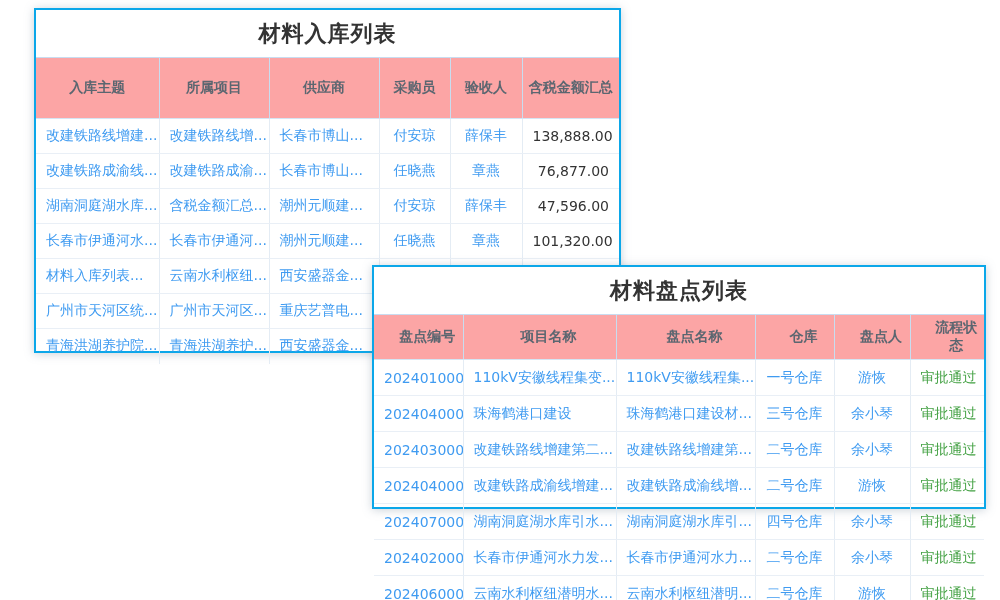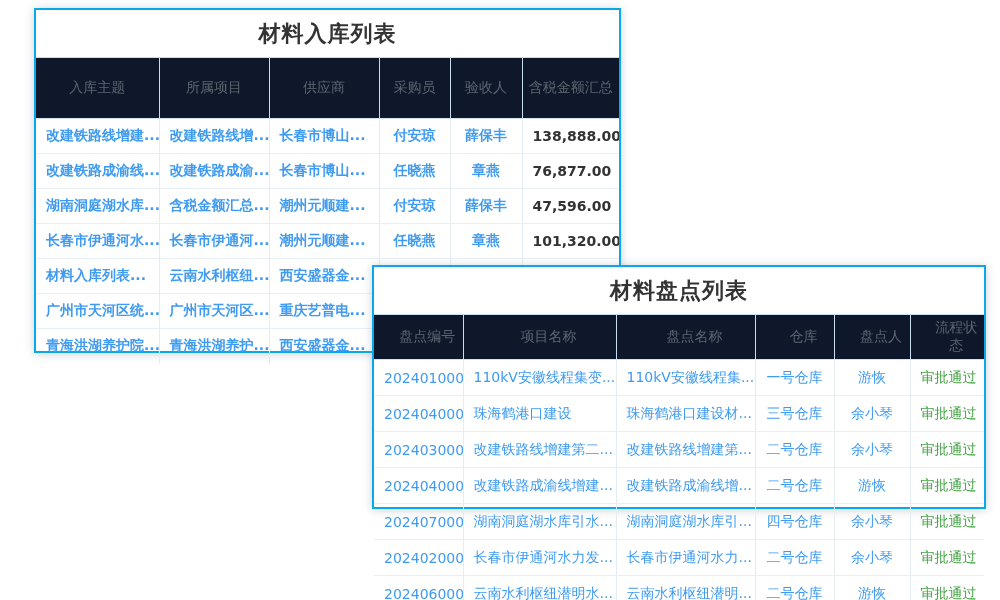--- a/index.html
+++ b/index.html
@@ -16,23 +16,23 @@
     box-sizing:border-box;
   }
   .panel-title {
     height:47px; line-height:47px;
     text-align:center;
     font-size:22px; font-weight:bold; color:#333333;
     letter-spacing:1px;
   }
   table { border-collapse:collapse; table-layout:fixed; width:100%; }
   th {
-    background:#0f172a;
+    background:#fca5a5;
     color:#5b6670;
-    font-weight:normal;
+    font-weight:bold;
     font-size:14px;
     text-align:center;
     border-top:1px solid #c8dcf0;
     border-right:1px solid #c8ddf0;
     border-bottom:1px solid #d5e5f3;
     padding:4px 6px;
     vertical-align:middle;
   }
   th:last-child { border-right:none; }
   td {
@@ -45,21 +45,21 @@
     white-space:nowrap; overflow:hidden;
     vertical-align:middle;
     box-sizing:border-box;
   }
   td:last-child { border-right:none; }
   tr:last-child td { border-bottom:none; }
 
   
   .panel-inbound { left:34px; top:8px; width:587px; height:345px; z-index:1; }
   .t-inbound th { height:52px; }
-  .t-inbound td { height:35px;font-weight:bold; }
+  .t-inbound td { height:35px; }
   .t-inbound td:nth-child(1),
   .t-inbound td:nth-child(2),
   .t-inbound td:nth-child(3) { text-align:left; }
   .t-inbound td:nth-child(6) { text-align:right; color:#333333; }
 
   
   .panel-inventory { left:372px; top:265px; width:614px; height:244px; z-index:2; }
   .t-inventory th { height:35px;padding-left:24px; }
   .t-inventory td { height:36px; }
   .t-inventory td:nth-child(2),

